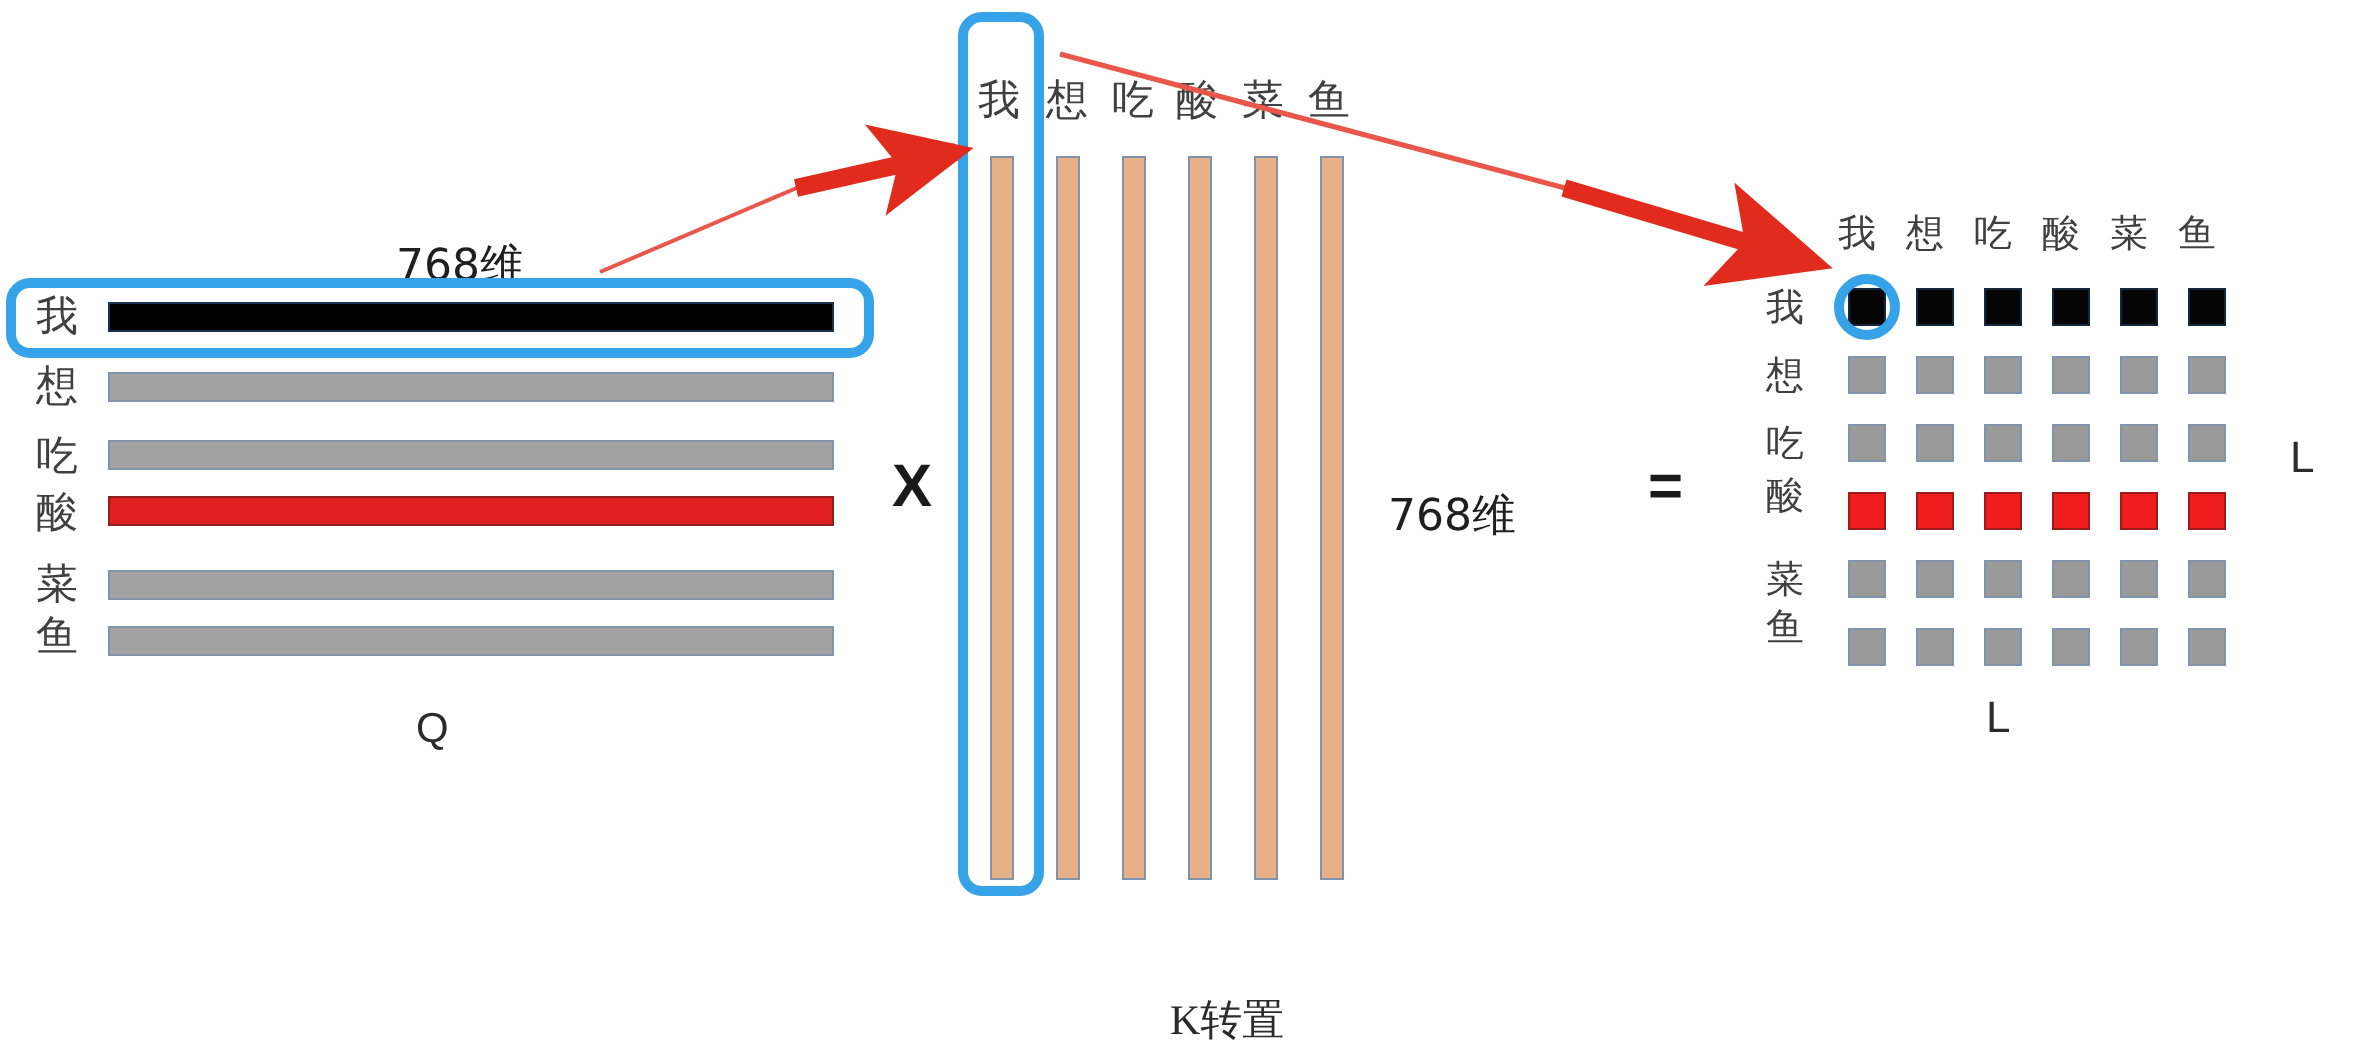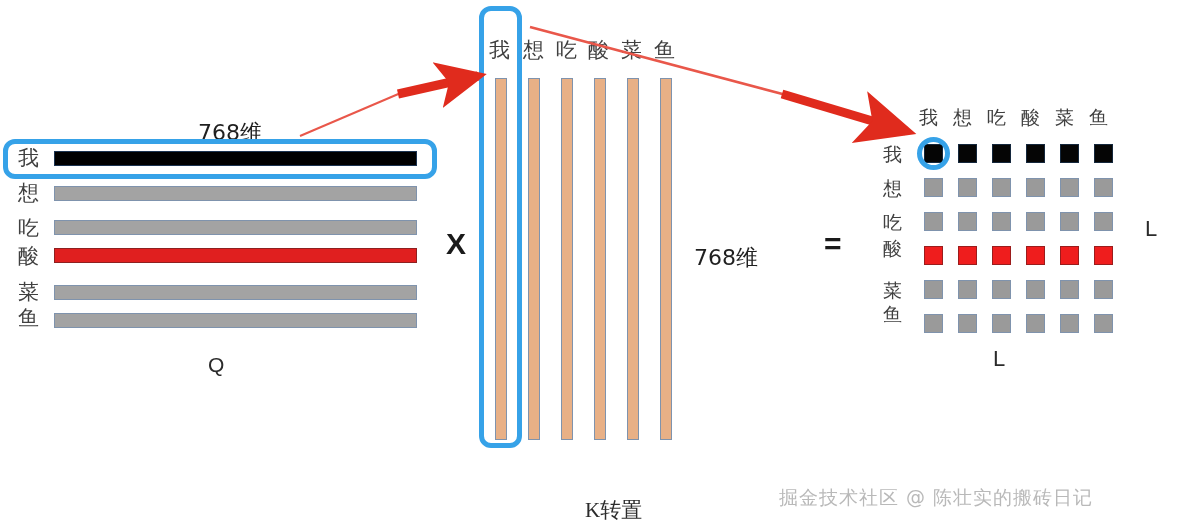--- a/index.html
+++ b/index.html
@@ -248,15 +248,14 @@
       </marker>
     </defs>
 
     <line x1="300" y1="136" x2="403" y2="92" stroke="#e9574a" stroke-width="2"></line>
     <line x1="398" y1="94" x2="478" y2="76" stroke="#e02b1d" stroke-width="9" marker-end="url(#ah)"></line>
 
     <line x1="530" y1="27" x2="790" y2="96" stroke="#e9574a" stroke-width="2.6"></line>
     <line x1="782" y1="94" x2="906" y2="131" stroke="#e02b1d" stroke-width="9" marker-end="url(#ah2)"></line>
   </svg>
 
-  <div class="abs watermark" style="left:779px; top:485px;">掘金技术社区 @ 陈壮实的搬砖日记</div>
 
 </div>
 
 </body></html>

